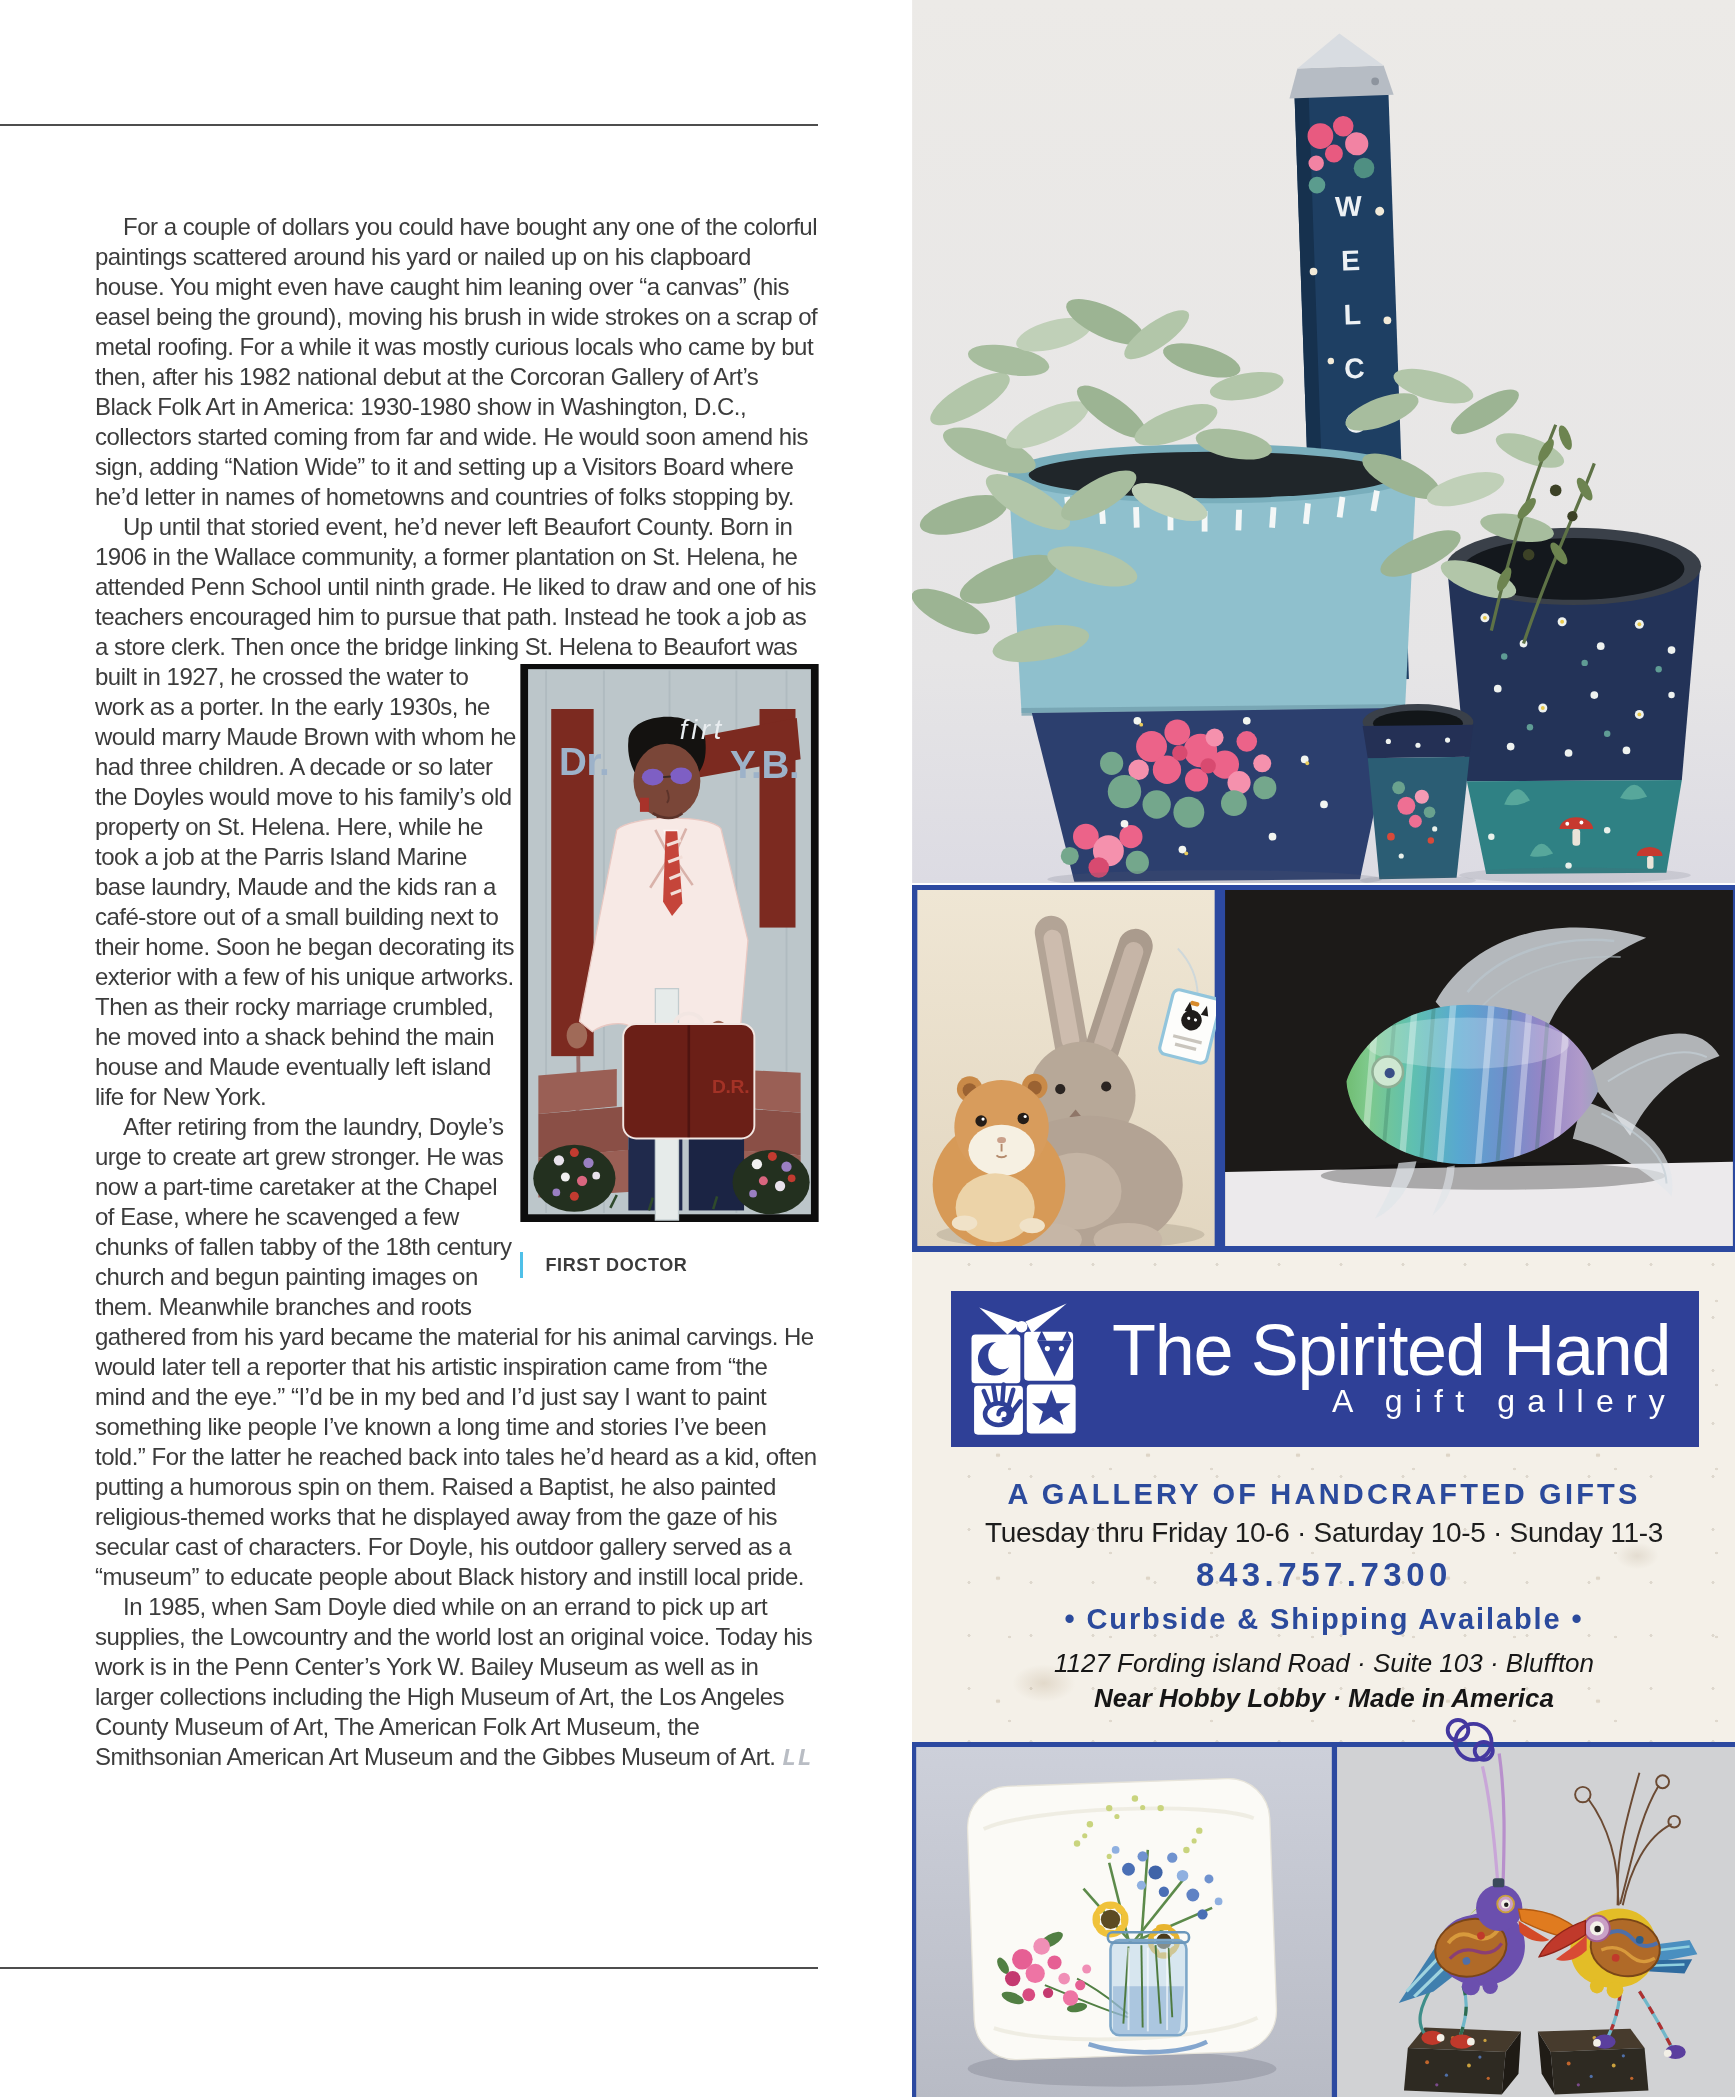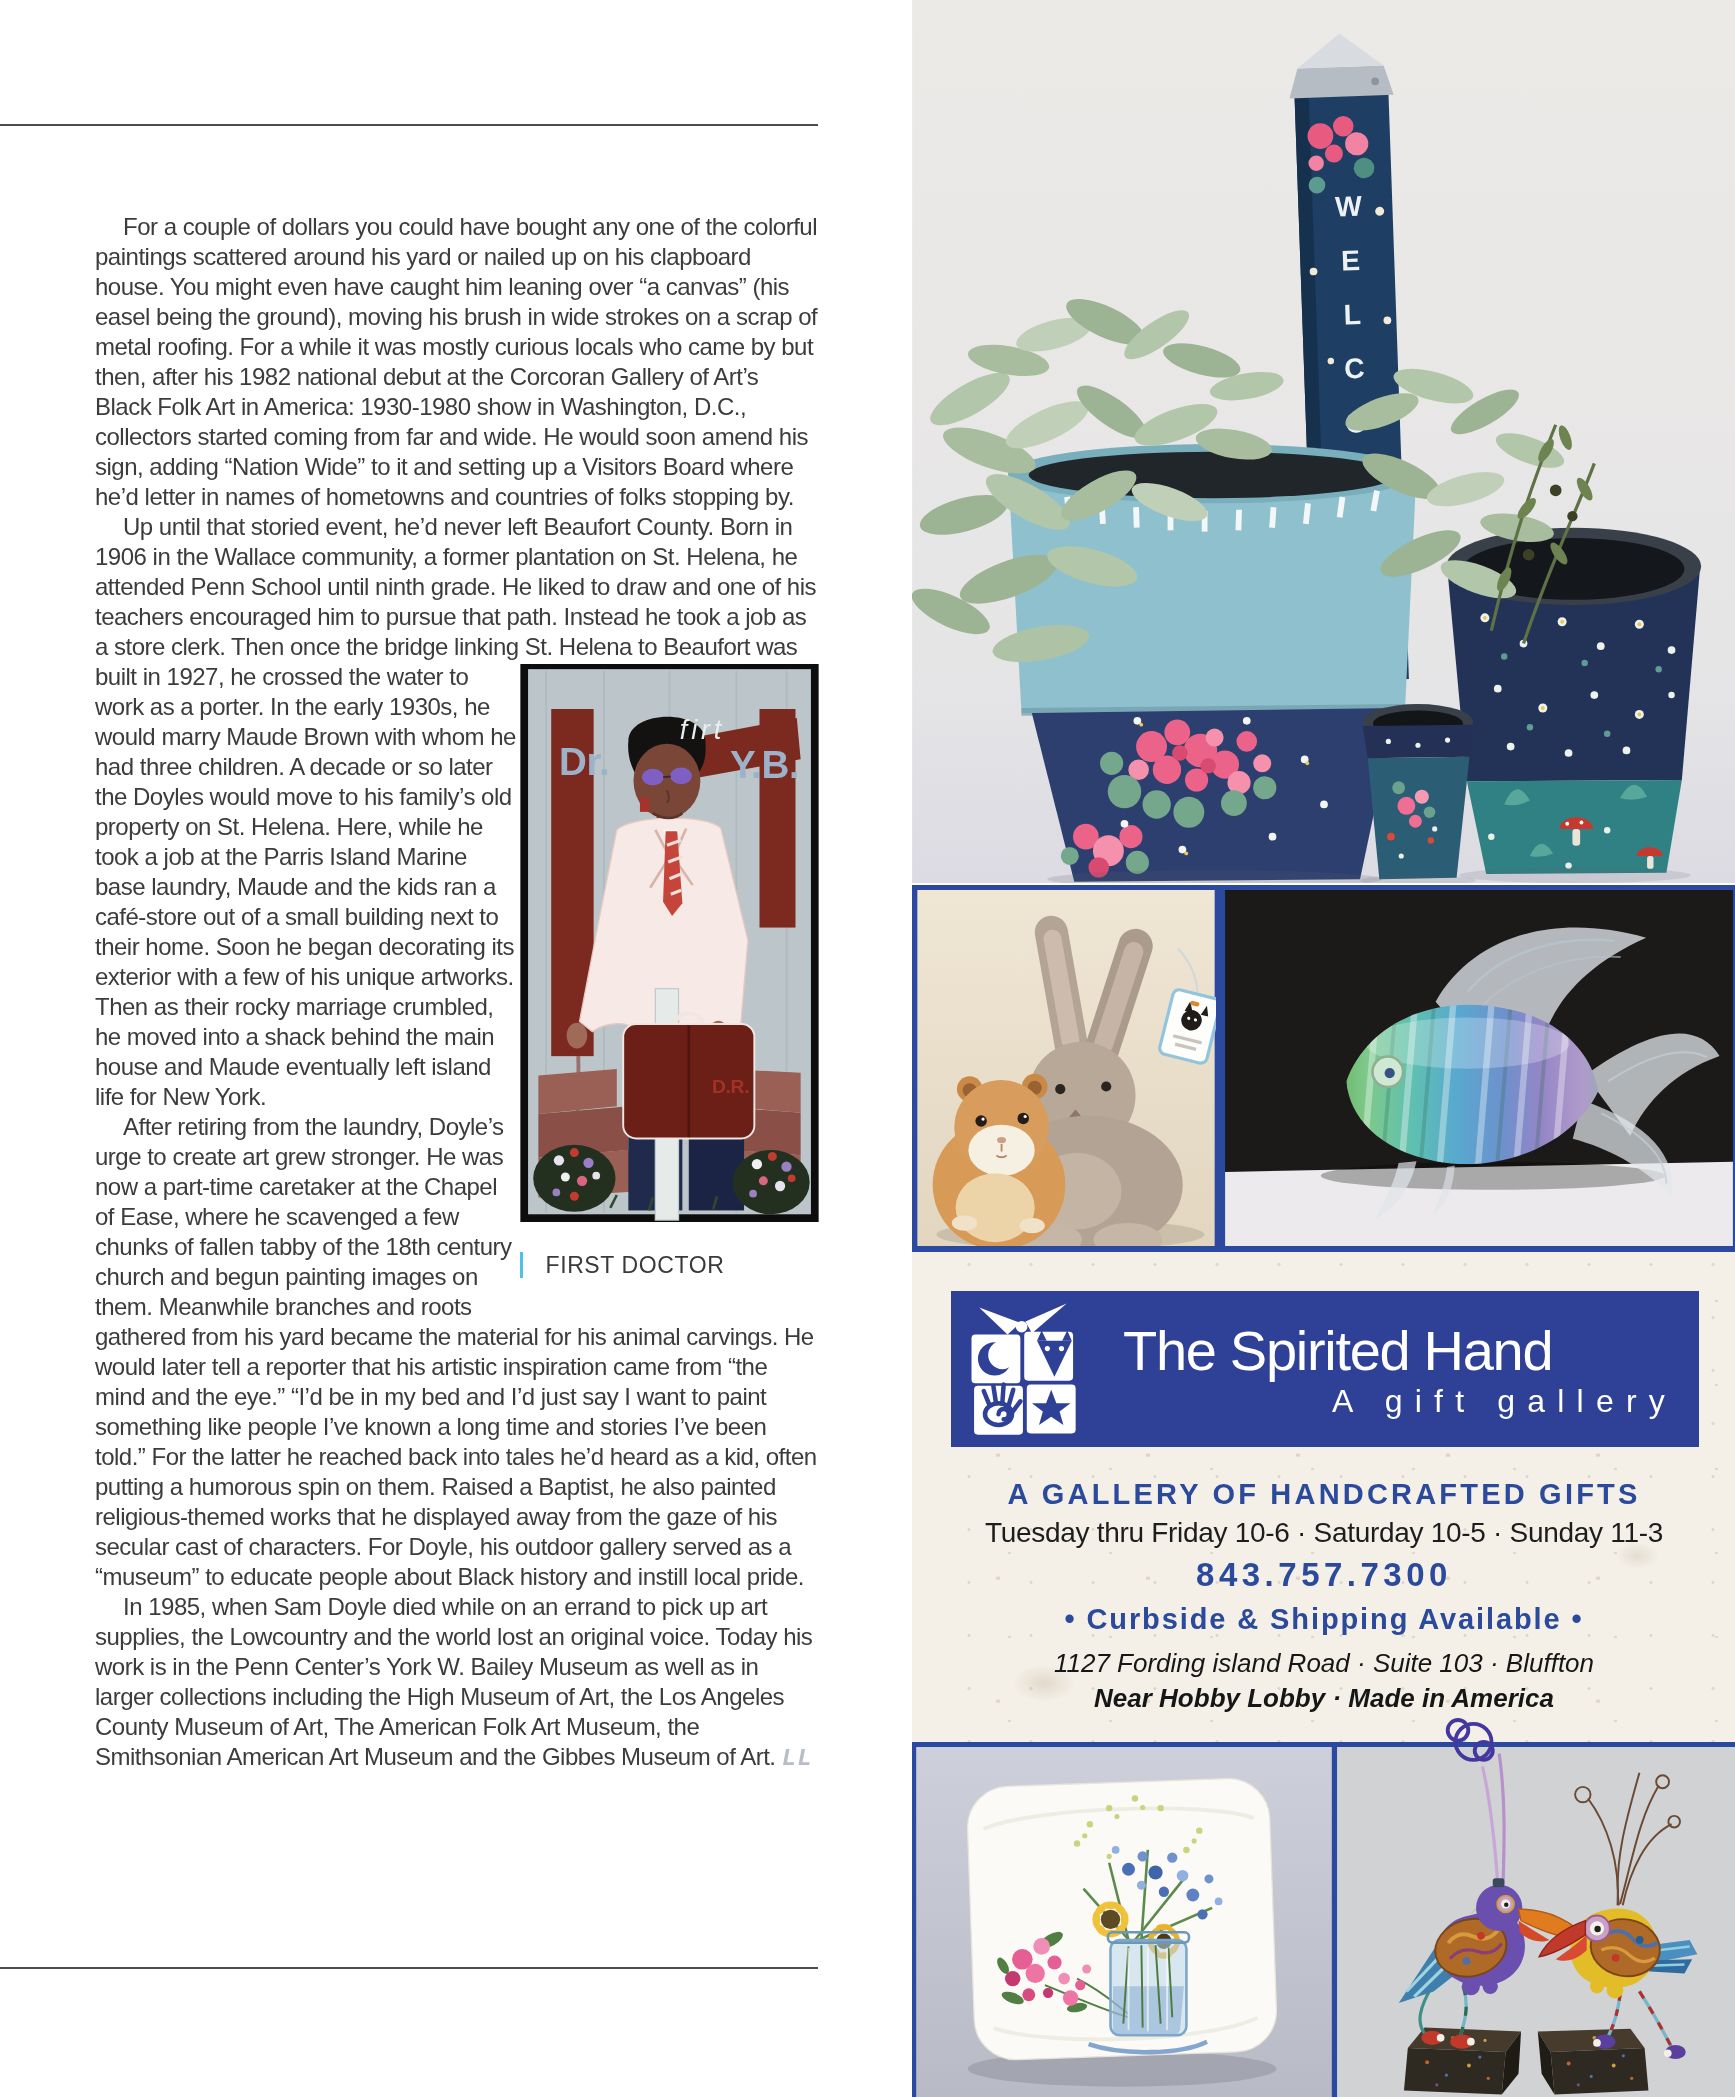--- a/index.html
+++ b/index.html
@@ -12,21 +12,21 @@
 
   .article { position:absolute; left:95px; top:212px; width:723px;
              font-size:24px; line-height:30px; letter-spacing:-0.5px; color:#3c3c3c; }
   .article p { margin:0; text-indent:28px; }
   .endmark { color:#b9bdc4; font-family:Liberation Mono, monospace; font-style:italic; font-weight:bold; letter-spacing:1.3px; }
 
   .fig-float { float:right; width:321px; shape-outside: inset(452px 0px 0px 22.5px); shape-margin:0; }
   .fig-inner { margin-top:452px; margin-left:22.5px; width:299px; }
   .painting  { display:block; width:299px; height:558px; }
   .fig-caption   { margin-top:30px; border-left:3.2px solid #4fc0e8; padding-left:23px; }
-  .fig-cap-title { font-size:23px; font-weight:normal; letter-spacing:0.6px; color:#3a3a3a;
+  .fig-cap-title { font-size:18px; font-weight:bold; letter-spacing:0.6px; color:#3a3a3a;
                    text-indent:0; line-height:26px; margin-bottom:16.7px; }
   .fig-cap-text  { font-style:italic; font-weight:bold; font-size:20.6px; line-height:28px;
                    letter-spacing:-0.3px; color:#222222; }
 
   
   .right-panel { position:absolute; left:912px; top:0; width:824px; height:2097px; }
   .photo-pots  { position:absolute; left:0; top:0; width:824px; height:883px; display:block; }
 
   .row2 { position:absolute; left:0; top:885px; width:824px; height:367px; background:#2c49a0; }
   .cell-bunny { position:absolute; left:3.9px;   top:5.1px; width:300px; height:356px; display:block; }
@@ -39,21 +39,21 @@
           radial-gradient(ellipse 36px 22px at 78% 12%, rgba(178,156,124,0.22), transparent 70%),
           radial-gradient(ellipse 31px 19.3px at 88% 62%, rgba(160,140,112,0.20), transparent 70%),
           radial-gradient(rgba(170,150,120,0.30) 1.9px, transparent 2.6px),
           radial-gradient(rgba(150,132,108,0.22) 1.3px, transparent 1.9px),
           radial-gradient(rgba(120,104,84,0.18) 1.3px, transparent 1.9px);
         background-size:auto,auto,auto, 150px 123px, 101px 84px, 62px 53px;
         background-position:0 0,0 0,0 0, 11px 18.7px, 47px 7px, 26px 39px; }
 
   .logo-box { position:absolute; left:39px; top:39px; width:748px; height:156px; background:#2f4097; }
   .logo-icon { position:absolute; left:14px; top:10.3px; width:148px; height:135px; display:block; }
-  .logo-name { position:absolute; left:172px; top:24.4px; width:579px; font-size:56px; line-height:71px;
+  .logo-name { position:absolute; left:161px; top:24.4px; width:579px; font-size:72px; line-height:71px;
                color:#ffffff; letter-spacing:-1.3px; white-space:nowrap; }
   .logo-tagline { position:absolute; right:22px; top:92px; font-size:32px; color:#ffffff;
                   letter-spacing:12.2px; white-space:nowrap; }
 
   .ad-line { position:absolute; left:0; width:100%; text-align:center; white-space:nowrap; }
   .ad-heading  { top:226px; font-size:29px; font-weight:bold; letter-spacing:3.2px;  color:#2b4a9c; }
   .ad-hours    { top:265px; font-size:28px; letter-spacing:-0.3px; color:#1d1d1d; }
   .ad-phone    { top:304px; font-size:33px; font-weight:bold; letter-spacing:4.5px;  color:#2b4a9c; }
   .ad-curbside { top:351px; font-size:29px; font-weight:bold; letter-spacing:1.9px;  color:#2b4a9c; }
   .ad-addr1    { top:396px; font-size:26px; font-style:italic; font-weight:normal; color:#161616; }

